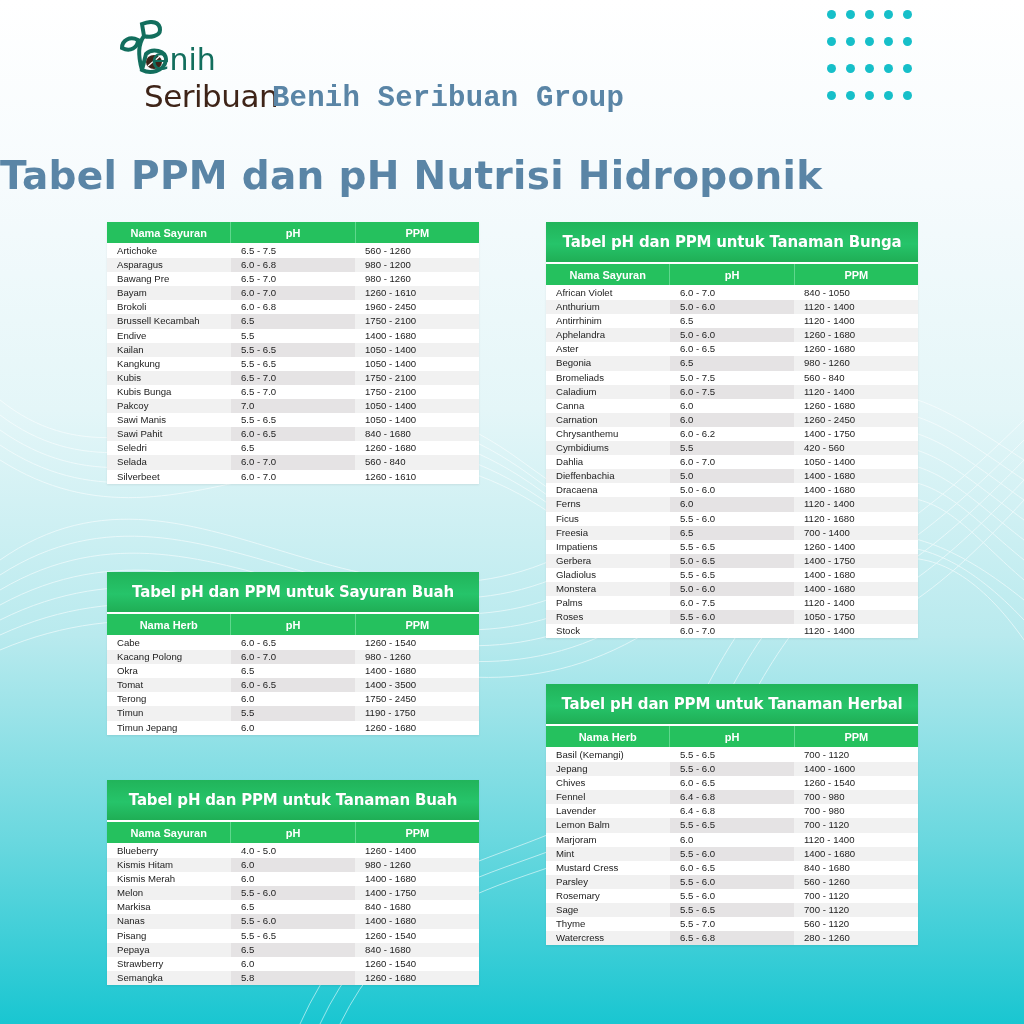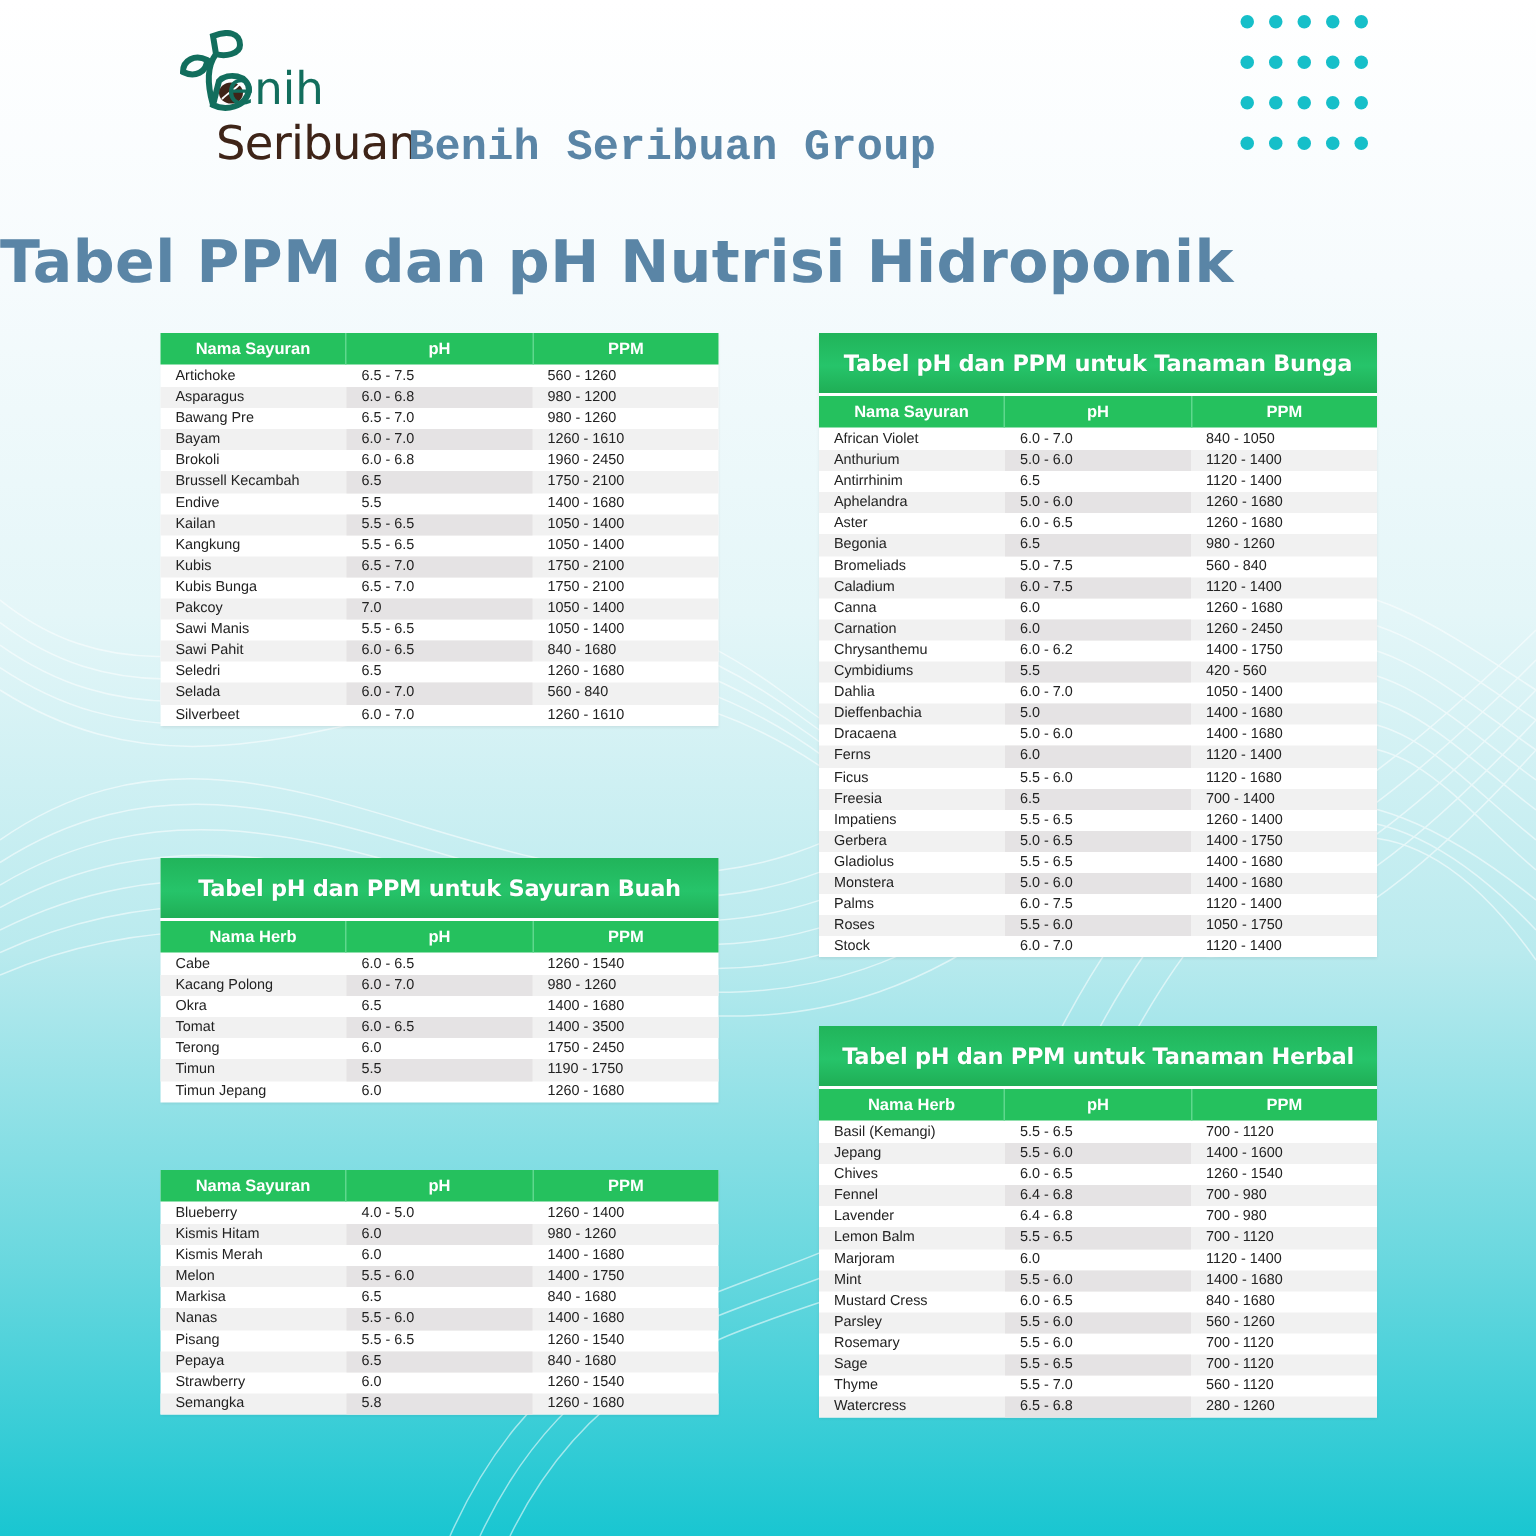--- a/index.html
+++ b/index.html
@@ -227,20 +227,21 @@
       </div>
       <div class="row">
         <div class="name">Timun Jepang</div>
         <div class="ph">6.0</div>
         <div class="ppm">1260 - 1680</div>
       </div>
     </div>
 </div>
 
 <div class="ptable" style="left:107px; top:780px;">
+  <div class="ptable-title">Tabel pH dan PPM untuk Tanaman Buah</div>
   <div class="ptable-head">
     <div>Nama Sayuran</div>
     <div>pH</div>
     <div>PPM</div>
   </div>
   <div class="rows">
       <div class="row">
         <div class="name">Blueberry</div>
         <div class="ph">4.0 - 5.0</div>
         <div class="ppm">1260 - 1400</div>

